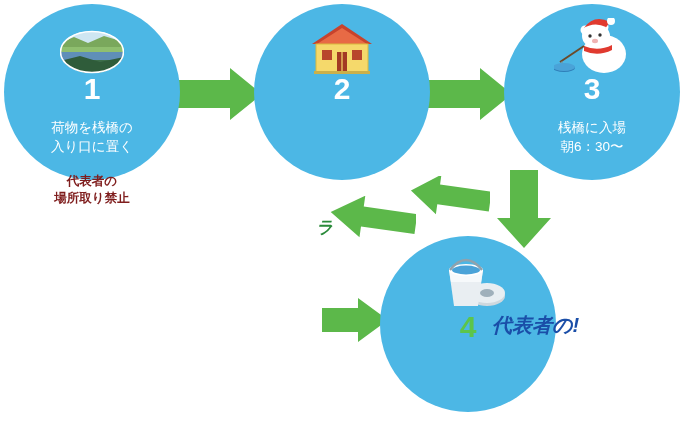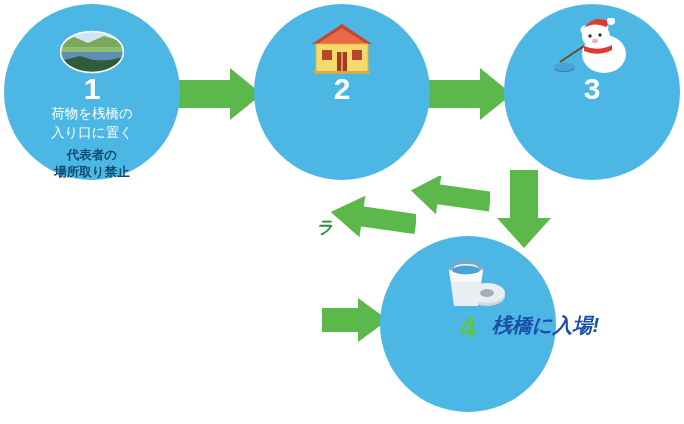--- a/index.html
+++ b/index.html
@@ -51,32 +51,31 @@
     left: 0; right: 0;
     top: 10px;
     display: flex;
     flex-direction: column;
     align-items: center;
   }
 
   .label {
     font-size: 13.5px;
     line-height: 1.42;
-    margin-top: 0;
+    margin-top: 14px;
     color: #ffffff;
     white-space: pre-line;
   }
   .sublabel {
     font-size: 12.5px;
     line-height: 1.35;
     font-weight: bold;
-    color: #0c4a6e;
+    color: #7f1d1d;
     white-space: pre-line;
-    margin-top: 6px;
-    font-family: Liberation Mono, monospace;
+    margin-top: 17px;
   }
 
   
   .arrow {
     position: absolute;
   }
   .overlay-text {
     position: absolute;
     font-size: 20px;
     font-weight: bold;
@@ -200,20 +199,22 @@
           <path d="M30 28 Q44 34 58 27 L58 32 Q44 39 30 33 Z" fill="#e03a2f"></path>
 
           <line x1="30" y1="28" x2="6" y2="44" stroke="#6b4a2a" stroke-width="2"></line>
           <line x1="8" y1="43" x2="8" y2="50" stroke="#888" stroke-width="0.9"></line>
 
           <ellipse cx="10" cy="50" rx="11" ry="4" fill="#2f7fb8"></ellipse>
           <ellipse cx="10" cy="49" rx="11" ry="4" fill="#4aa3d8"></ellipse>
         </svg>
       </div>
       <div class="step-num">3</div>
+      <div class="label">桟橋に入場
+朝6：30〜</div>
       <div class="sublabel"></div>
     </div>
   </div>
 
   <div class="circle circle-4">
     <div class="c-inner" style="top:16px;">
       <div class="icon-box">
         <svg width="78" height="56" viewBox="0 0 78 56">
 
           <ellipse cx="58" cy="40" rx="18" ry="10" fill="#cfd8de"></ellipse>
@@ -226,16 +227,16 @@
           <ellipse cx="37" cy="14" rx="14" ry="4.4" fill="#4aa3d8"></ellipse>
 
           <path d="M21 14 Q37 -6 53 14" fill="none" stroke="#8fa2ad" stroke-width="2.4"></path>
         </svg>
       </div>
       <div class="step-num green">4</div>
       <div class="sublabel"></div>
     </div>
   </div>
 
-  <div class="overlay-text" style="left:492px; top:312px;">桟橋に入場!</div>
+  <div class="overlay-text" style="left:492px; top:312px;">代表者の!</div>
   <div class="overlay-text b" style="left:316px; top:216px;">ラ</div>
 
 </div>
 
 </body></html>

